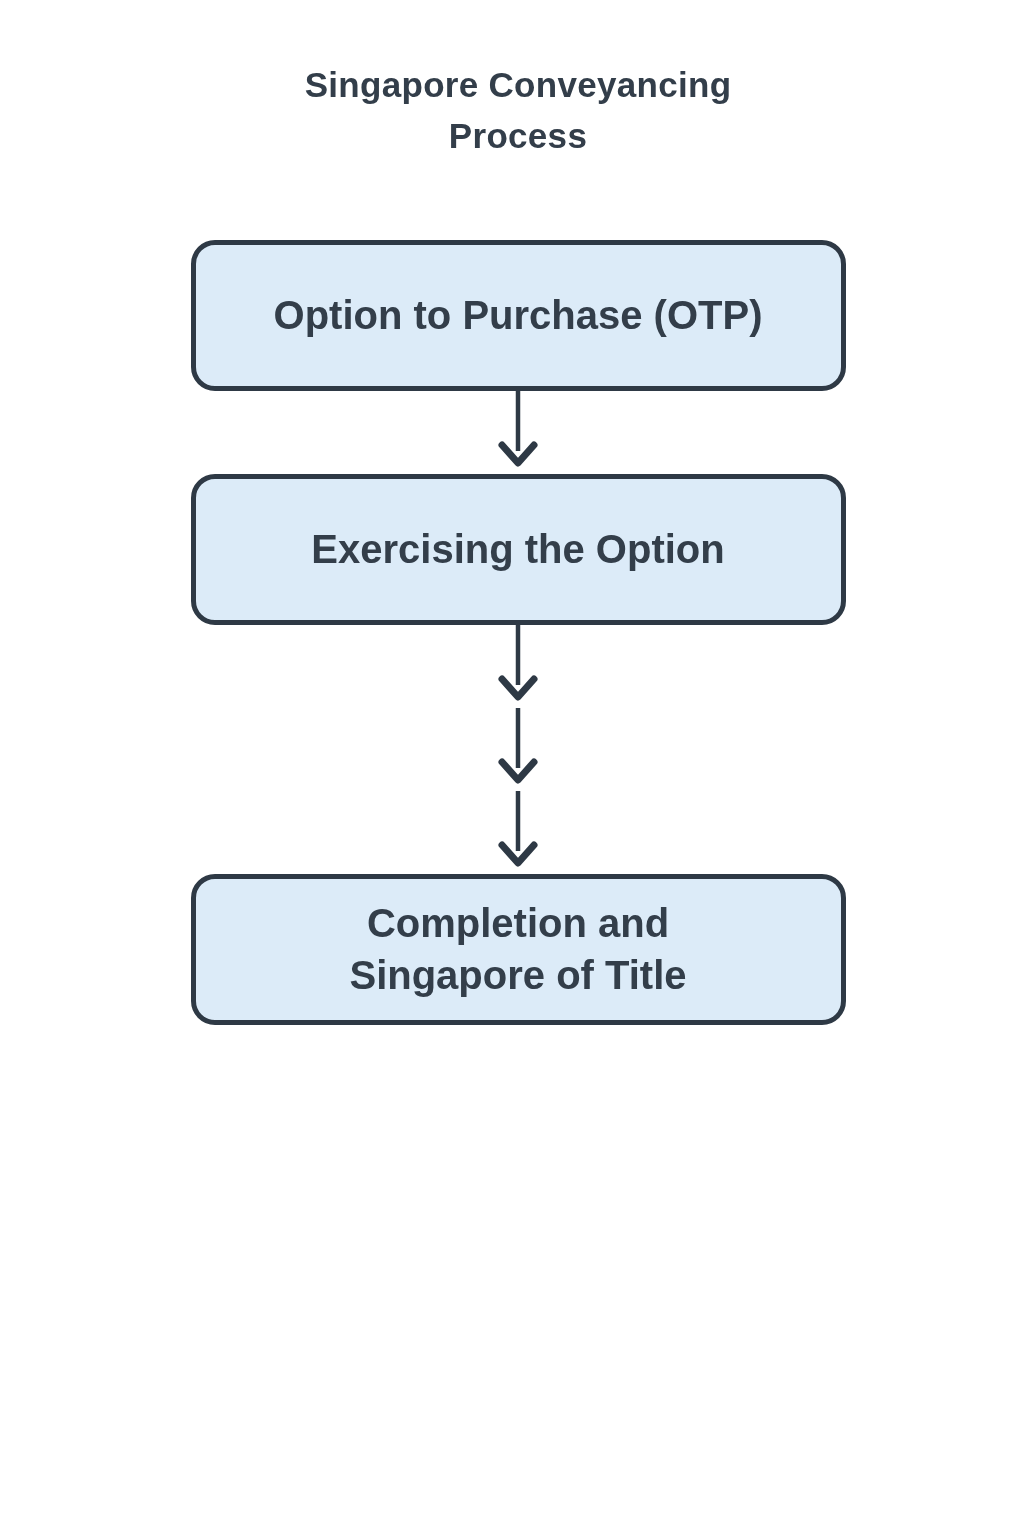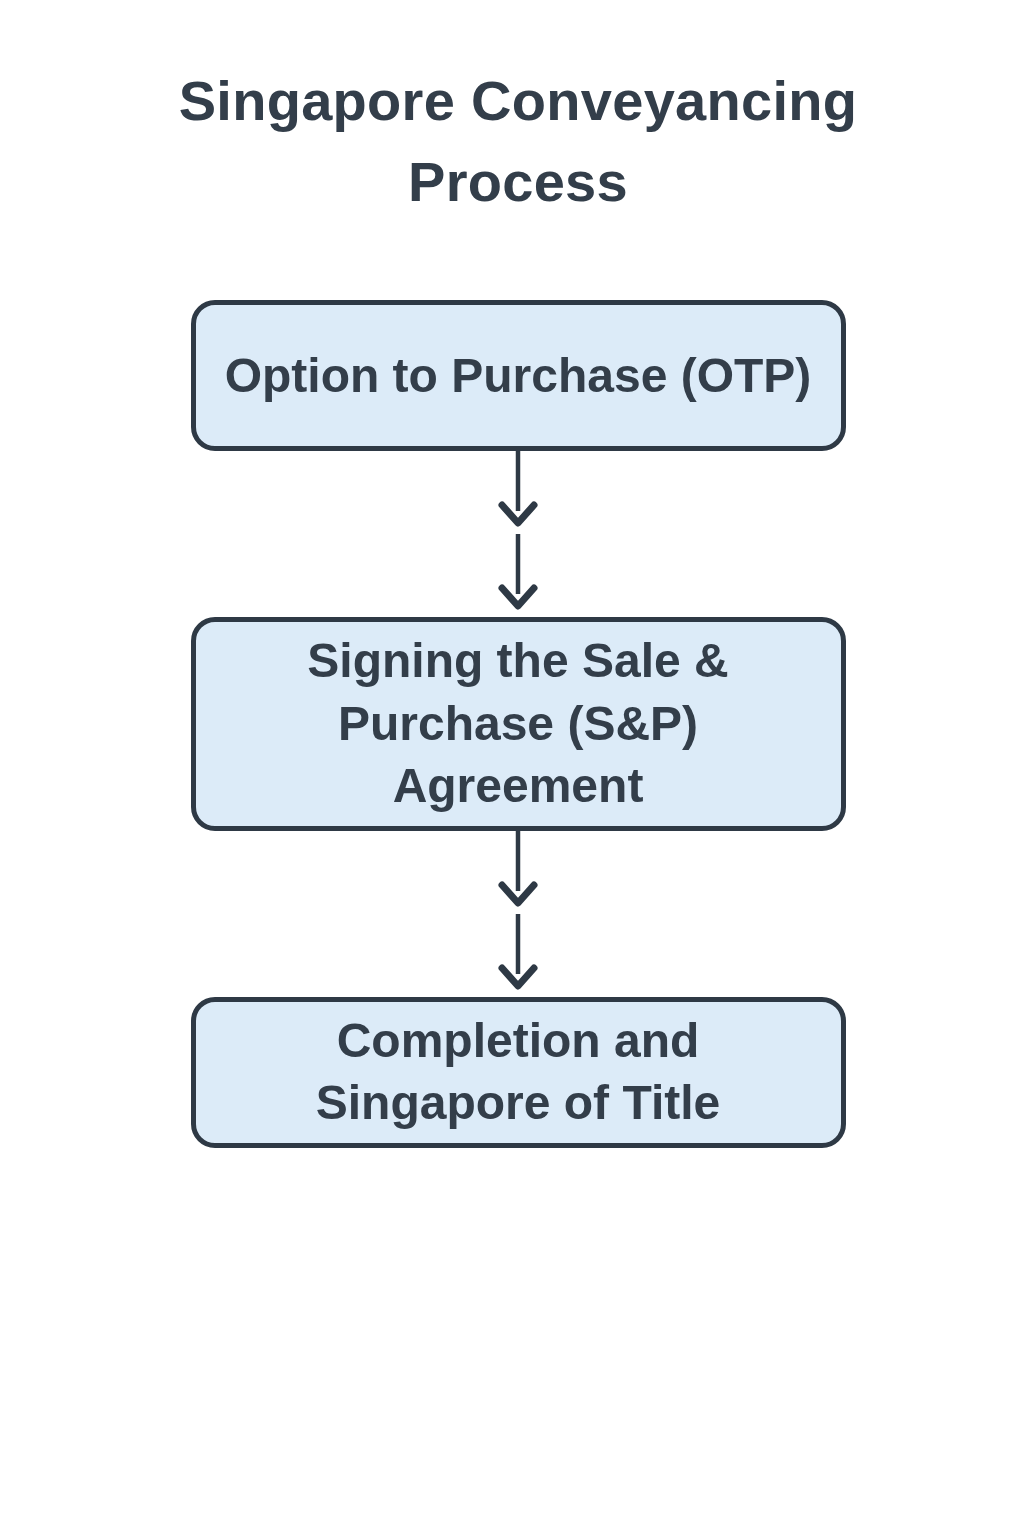--- a/index.html
+++ b/index.html
@@ -18,21 +18,21 @@
     height: 1536px;
     box-sizing: border-box;
     display: flex;
     flex-direction: column;
     align-items: center;
     transform: translateX(6px);
   }
   .title {
     margin: 60px 0 0 0;
     width: 780px;
-    font-size: 56px;
+    font-size: 35px;
     font-weight: 700;
     line-height: 1.45;
     color: var(--text, #333e4a);
     text-align: center;
     white-space: pre-line;
     letter-spacing: 0.3px;
   }
   .flow {
     margin-top: 78px;
     display: flex;
@@ -43,21 +43,21 @@
     box-sizing: border-box;
     width: 655px;
     min-height: 151px;
     background: var(--node-fill, #dcebf8);
     border: 5px solid var(--stroke, #2e3945);
     border-radius: 24px;
     display: flex;
     align-items: center;
     justify-content: center;
     text-align: center;
-    font-size: 48px;
+    font-size: 40px;
     font-weight: 700;
     line-height: 1.3;
     color: var(--text, #333e4a);
     white-space: pre-line;
     padding: 8px 24px;
   }
   .arrow {
     display: block;
     flex: 0 0 auto;
   }
@@ -72,28 +72,27 @@
 
   <div class="flow">
 
     <div class="node">Option to Purchase (OTP)</div>
 
     <svg class="arrow" width="40" height="83" viewBox="0 0 40 83" fill="none">
       <path d="M20 0 V60" stroke="var(--stroke, #2e3945)" stroke-width="4.5"></path>
       <path d="M4 54 L20 72 L36 54" stroke="var(--stroke, #2e3945)" stroke-width="7" stroke-linecap="round" stroke-linejoin="round" fill="none"></path>
     </svg>
 
+    <div class="node">Exercising the Option</div>
 
     <svg class="arrow" width="40" height="83" viewBox="0 0 40 83" fill="none">
       <path d="M20 0 V60" stroke="var(--stroke, #2e3945)" stroke-width="4.5"></path>
       <path d="M4 54 L20 72 L36 54" stroke="var(--stroke, #2e3945)" stroke-width="7" stroke-linecap="round" stroke-linejoin="round" fill="none"></path>
     </svg>
 
-    <div class="node">Signing the Sale &amp;
-Purchase (S&amp;P) Agreement</div>
 
     <svg class="arrow" width="40" height="83" viewBox="0 0 40 83" fill="none">
       <path d="M20 0 V60" stroke="var(--stroke, #2e3945)" stroke-width="4.5"></path>
       <path d="M4 54 L20 72 L36 54" stroke="var(--stroke, #2e3945)" stroke-width="7" stroke-linecap="round" stroke-linejoin="round" fill="none"></path>
     </svg>
 
 
     <svg class="arrow" width="40" height="83" viewBox="0 0 40 83" fill="none">
       <path d="M20 0 V60" stroke="var(--stroke, #2e3945)" stroke-width="4.5"></path>
       <path d="M4 54 L20 72 L36 54" stroke="var(--stroke, #2e3945)" stroke-width="7" stroke-linecap="round" stroke-linejoin="round" fill="none"></path>

